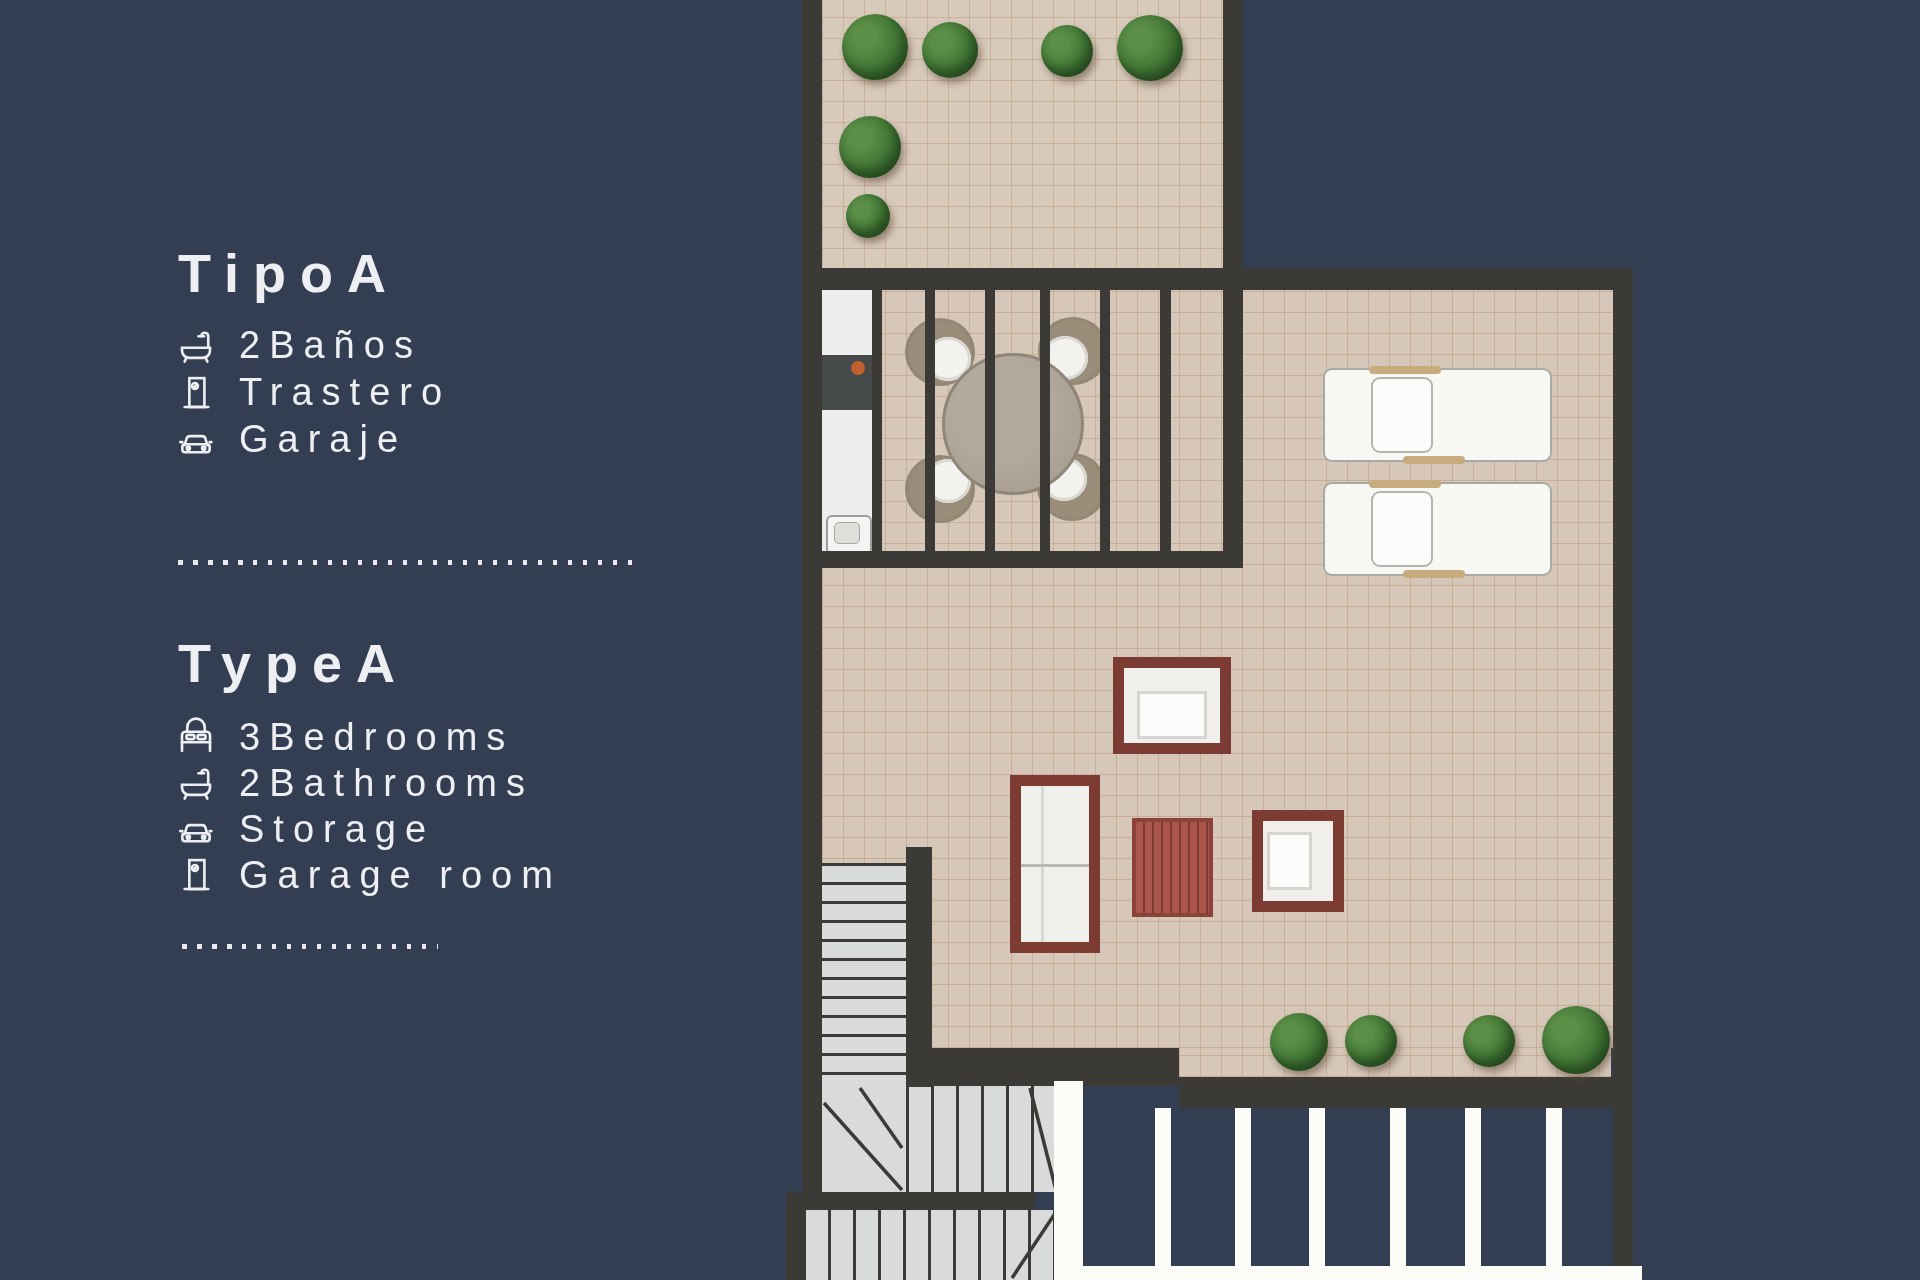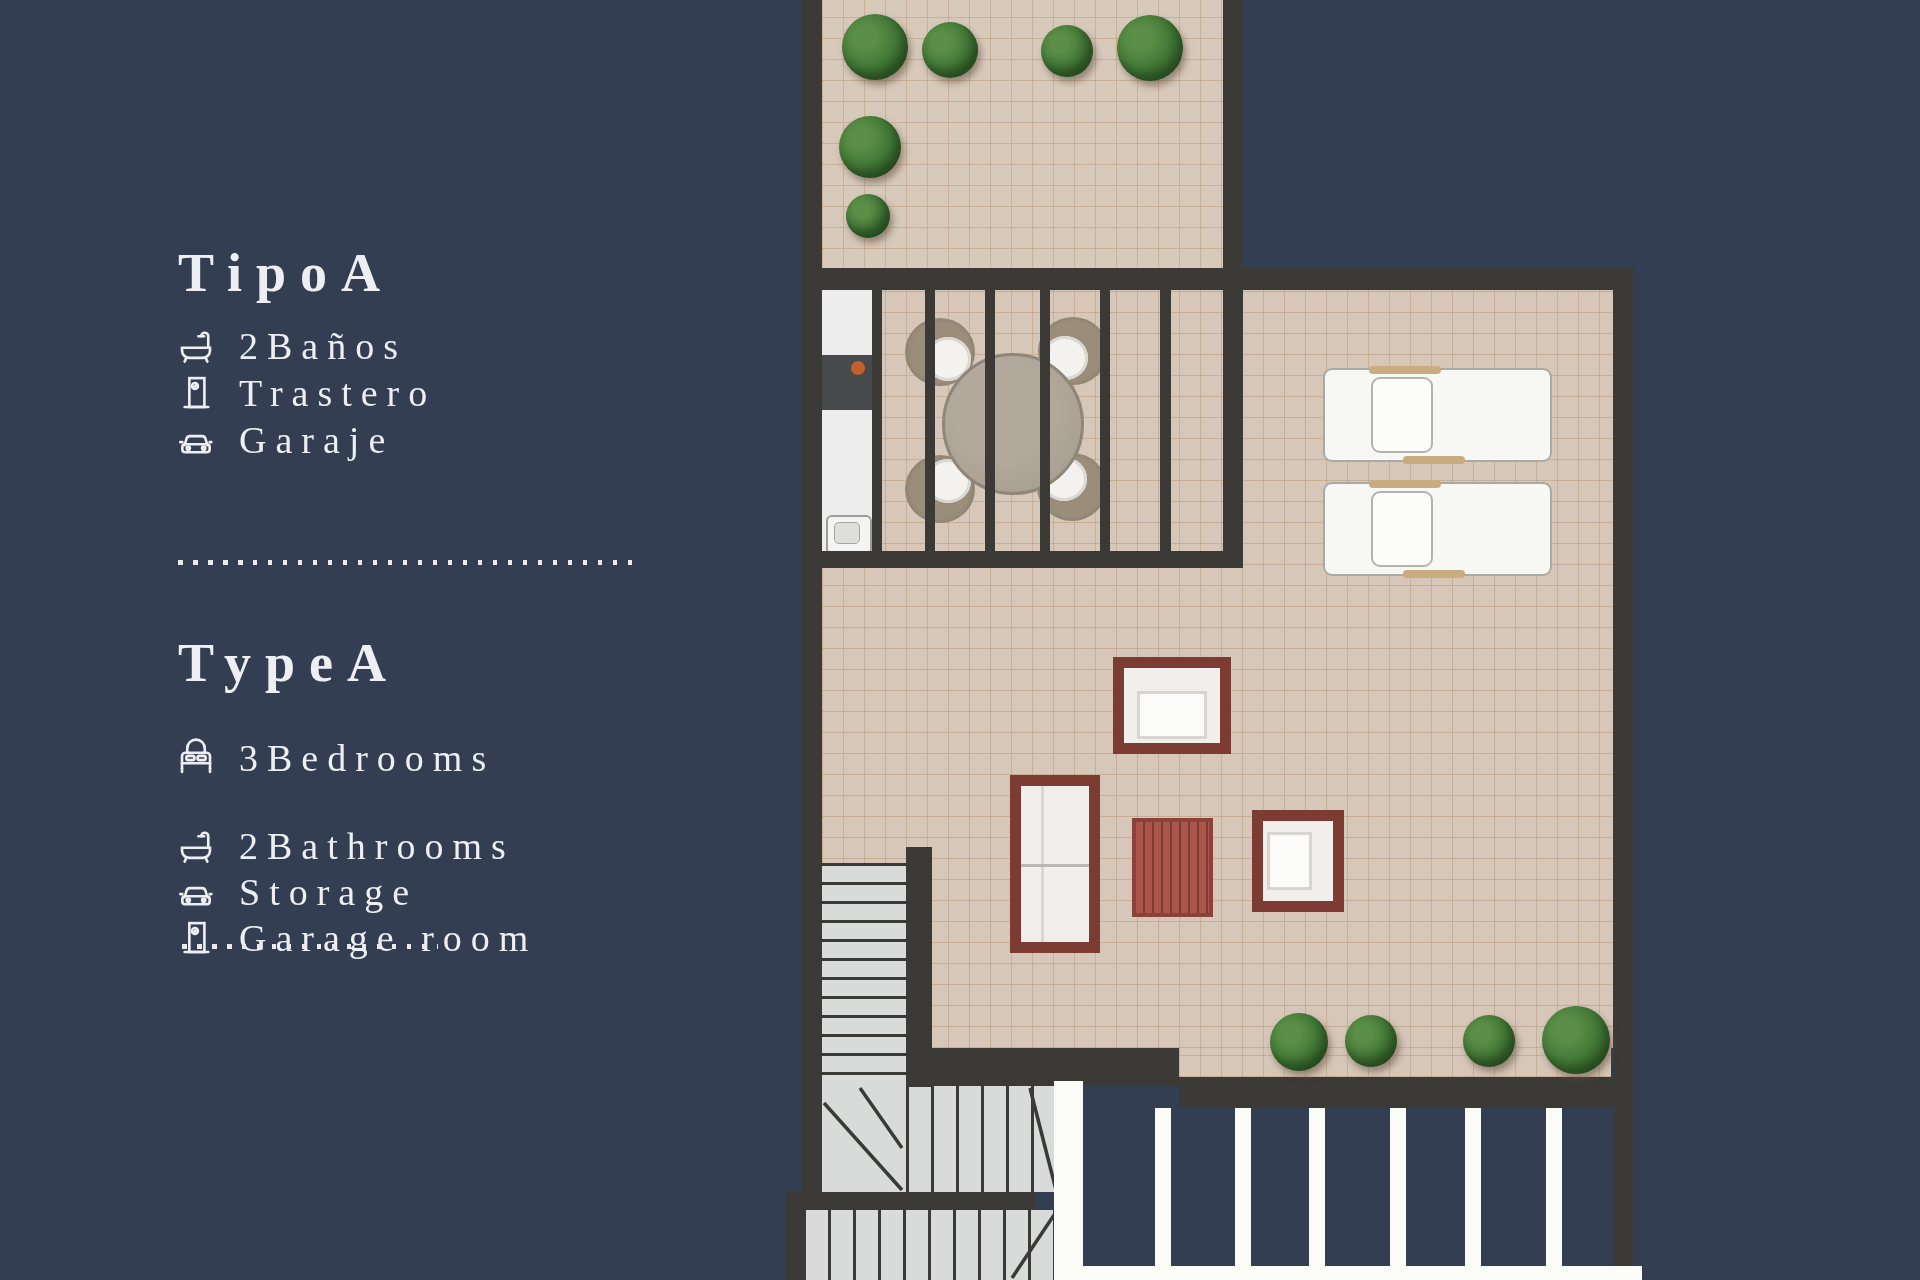--- a/index.html
+++ b/index.html
@@ -2,21 +2,21 @@
 <html><head>
 <meta charset="utf-8">
 <style>
   :root{
     --navy:#333e52; --wall:#3b3a36; --floor:#d6c7b9; --floor2:#d8cabb;
     --grid:rgba(164,122,72,.30); --red:#7c3b33; --tred:#aa564b;
     --white:#f4f4f1; --tread:#d9dbda; --txt:#edeff3; --rail:#fbfbf8;
   }
   html,body{margin:0;padding:0;background:var(--navy);}
   #canvas{position:relative;width:1920px;height:1280px;background:var(--navy);
-    overflow:hidden;font-family:Liberation Serif, serif;}
+    overflow:hidden;font-family:Liberation Sans, sans-serif;}
   .abs{position:absolute;}
   .wall{position:absolute;background:var(--wall);}
   .floor{position:absolute;background-color:var(--floor);
     background-image:repeating-linear-gradient(0deg,var(--grid) 0 1px,transparent 1px 21px),
                      repeating-linear-gradient(90deg,var(--grid) 0 1px,transparent 1px 21px);}
   .terrace{background-color:var(--floor2);}
   
   .title{position:absolute;color:var(--txt);font-size:54px;font-weight:700;letter-spacing:14px;line-height:1;}
   .rows{position:absolute;display:flex;flex-direction:column;}
   .row{display:flex;align-items:center;gap:22px;height:47px;}
@@ -83,33 +83,33 @@
           <path d="M4.2 13.2H3M20.8 13.2H19.8"></path>
       </svg>
       <div class="label">Garaje</div>
     </div>
   </div>
 
   <div class="dots" style="left:178px;top:560px;width:462px;"></div>
 
   <div class="title" style="left:178px;top:636px;">TypeA</div>
 
-  <div class="rows" style="left:175px;top:735px;text-align:right;">
+  <div class="rows" style="left:175px;top:714px;text-align:right;">
     <div class="row" style="height:46px;">
       <svg width="42" height="42" viewBox="0 0 24 24" fill="none" stroke="#edeff3" stroke-width="1.5" stroke-linecap="round">
         <path d="M7 9V6.5a5 5 0 0 1 10 0V9"></path>
           <path d="M4 18v-7a2 2 0 0 1 2-2h12a2 2 0 0 1 2 2v7"></path>
           <path d="M4 15h16"></path>
           <path d="M4 18v2M20 18v2"></path>
           <rect x="6.5" y="10.8" width="4.6" height="2.4" rx="1.1"></rect>
           <rect x="12.9" y="10.8" width="4.6" height="2.4" rx="1.1"></rect>
       </svg>
       <div class="label">3Bedrooms</div>
     </div>
-    <div class="row" style="height:46px;margin-top:42px;">
+    <div class="row" style="height:46px;">
       <svg width="42" height="42" viewBox="0 0 24 24" fill="none" stroke="#edeff3" stroke-width="1.5" stroke-linecap="round">
         <path d="M4 13h16v1.6a4.2 4.2 0 0 1-4.2 4.2H8.2A4.2 4.2 0 0 1 4 14.6V13z"></path>
           <path d="M19 13V6.4a2 2 0 0 0-4 0"></path>
           <path d="M13.4 6.4h3.2"></path>
           <path d="M6.5 18.8l-1 2.1M17.5 18.8l1 2.1"></path>
       </svg>
       <div class="label">2Bathrooms</div>
     </div>
     <div class="row" style="height:46px;">
       <svg width="42" height="42" viewBox="0 0 24 24" fill="none" stroke="#edeff3" stroke-width="1.5" stroke-linecap="round">

